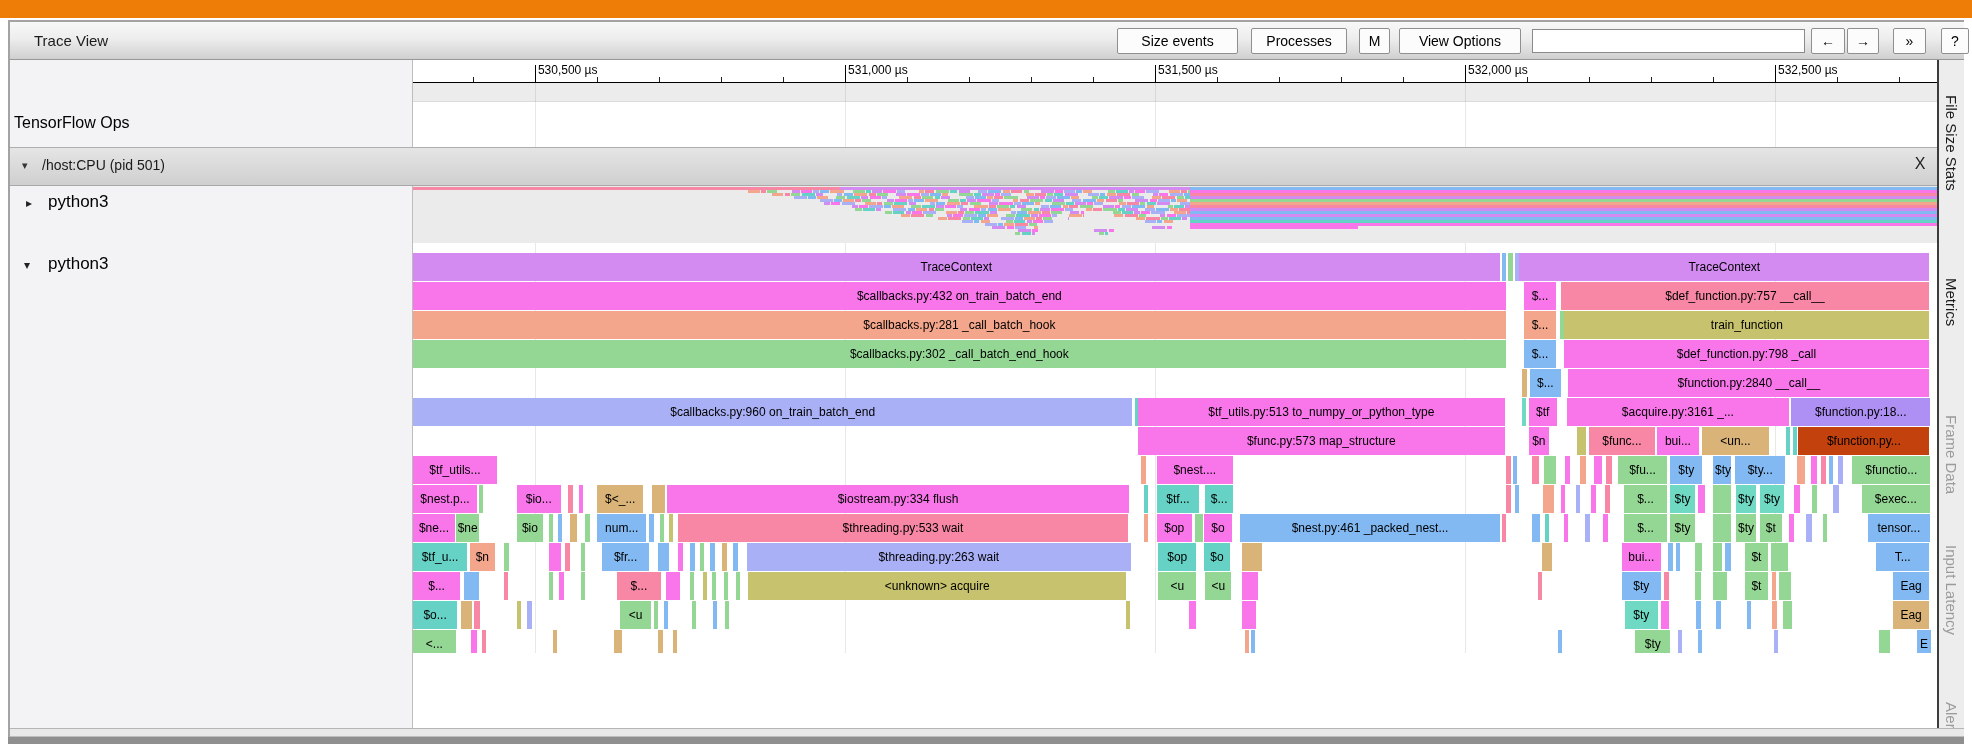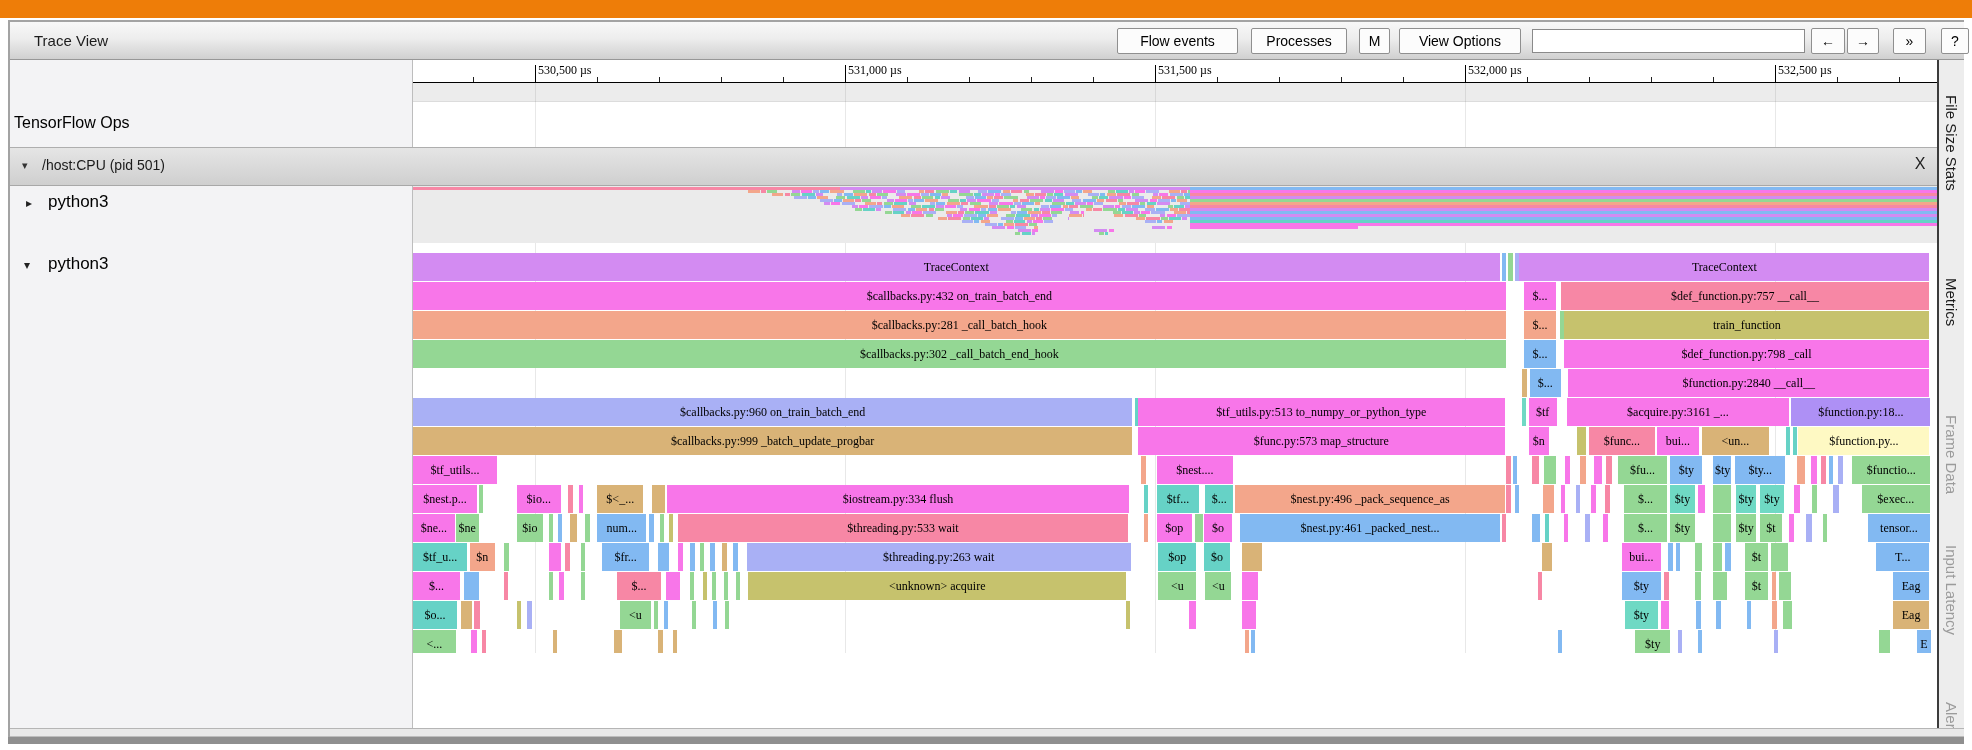--- a/index.html
+++ b/index.html
@@ -25,21 +25,21 @@
   #host-bar{left:10px;top:147px;width:1927px;height:39px;background:linear-gradient(#e5e5e5,#cfcfcf);
             border-top:1px solid #aeaeae;border-bottom:1px solid #a8a8a8;box-sizing:border-box;}
   #host-caret{left:12px;top:11px;font-size:11px;color:#333;}
   #host-label{left:32px;top:9px;font-size:14px;color:#1a1a1a;}
   #host-close{left:1898px;top:7px;font-size:16px;color:#222;width:24px;text-align:center;cursor:default;}
   .track-caret{font-size:12px;color:#222;}
   .track-label{font-size:17px;color:#000;}
   #track1-caret{left:26px;top:196px;}  #track1-label{left:48px;top:192px;}
   #track2-caret{left:24px;top:258px;}  #track2-label{left:48px;top:254px;}
   
-  #chart{left:413px;top:60px;width:1524px;height:593px;background:#fff;overflow:hidden;font-family:Liberation Serif, serif;}
+  #chart{left:413px;top:60px;width:1524px;height:593px;background:#fff;overflow:hidden;}
   #ruler{position:absolute;left:0;top:0;width:100%;height:23px;background:#fff;border-bottom:1px solid #000;box-sizing:border-box;}
   .tick-minor{position:absolute;bottom:0;width:1px;height:5px;background:#222;}
   .tick-major{position:absolute;bottom:0;width:1px;height:17px;background:#000;}
   .tick-label{position:absolute;top:3px;font-size:12px;color:#000;white-space:nowrap;}
   #grayband{position:absolute;left:0;top:23px;width:100%;height:19px;background:#ececec;border-bottom:1px solid #dcdcdc;box-sizing:border-box;}
   .gridline{position:absolute;top:23px;bottom:0;width:1px;background:rgba(110,110,110,0.16);}
   #minimap-bg{position:absolute;left:0;top:126px;width:100%;height:57px;background:#ebebeb;}
   #minimap-strips{position:absolute;left:0;top:127px;width:100%;height:56px;}
   .chip{position:absolute;height:3px;}
   #flame-rows{position:absolute;left:0;top:193px;width:100%;height:475px;}
@@ -56,21 +56,21 @@
 </style>
 </head>
 <body>
 
 <div id="orange-bar" class="abs"></div>
 <div id="window" class="abs"></div>
 
 <div id="titlebar" class="abs">
   <div id="title-text" class="abs">Trace View</div>
 </div>
-<div class="tbtn" style="left:1117px;width:121px;">Flow events</div>
+<div class="tbtn" style="left:1117px;width:121px;">Size events</div>
 <div class="tbtn" style="left:1251px;width:96px;">Processes</div>
 <div class="tbtn" style="left:1359px;width:31px;">M</div>
 <div class="tbtn" style="left:1399px;width:122px;">View Options</div>
 <input id="search-box" style="left: 1532px; width: 273px;" value="">
 <div class="tbtn" style="left:1811px;width:34px;">←</div>
 <div class="tbtn" style="left:1847px;width:32px;">→</div>
 <div class="tbtn" style="left:1893px;width:33px;">»</div>
 <div class="tbtn" style="left:1941px;width:28px;">?</div>
 
 <div id="sidebar" class="abs"></div>
@@ -475,30 +475,29 @@
       <div class="frow" style="top: 145px;">
         <div class="fbar" style="left: 0%; width: 47.2%; height: 28px; background: rgb(169, 176, 245);">$callbacks.py:960 on_train_batch_end</div>
         <div class="fbar" style="left: 47.35%; width: 0.18%; height: 28px; background: rgb(102, 210, 198);"></div>
         <div class="fbar" style="left: 47.55%; width: 24.1%; height: 28px; background: rgb(248, 118, 233);">$tf_utils.py:513 to_numpy_or_python_type</div>
         <div class="fbar" style="left: 72.75%; width: 0.2%; height: 28px; background: rgb(111, 217, 196);"></div>
         <div class="fbar" style="left: 73.2%; width: 1.85%; height: 28px; background: rgb(248, 118, 233);">$tf</div>
         <div class="fbar" style="left: 75.7%; width: 14.6%; height: 28px; background: rgb(248, 118, 233);">$acquire.py:3161 _...</div>
         <div class="fbar" style="left: 90.45%; width: 9.1%; height: 28px; background: rgb(174, 144, 245);">$function.py:18...</div>
       </div>
       <div class="frow" style="top: 174px;">
-        <div class="fbar" style="left: 0%; width: 47.2%; height: 28px; background: rgb(217, 179, 119);">$callbacks.py:999 _batch_update_progbar</div>
         <div class="fbar" style="left: 47.55%; width: 24.1%; height: 28px; background: rgb(248, 118, 233);">$func.py:573 map_structure</div>
         <div class="fbar" style="left: 73.2%; width: 1.35%; height: 28px; background: rgb(248, 118, 233);">$n</div>
         <div class="fbar" style="left: 76.4%; width: 0.55%; height: 28px; background: rgb(198, 194, 109);"></div>
         <div class="fbar" style="left: 77.15%; width: 4.35%; height: 28px; background: rgb(247, 135, 165);">$func...</div>
         <div class="fbar" style="left: 81.6%; width: 2.8%; height: 28px; background: rgb(248, 118, 233);">bui...</div>
         <div class="fbar" style="left: 84.55%; width: 4.45%; height: 28px; background: rgb(217, 179, 119);">&lt;un...</div>
         <div class="fbar" style="left: 90.1%; width: 0.2%; height: 28px; background: rgb(102, 210, 198);"></div>
         <div class="fbar" style="left: 90.55%; width: 0.25%; height: 28px; background: rgb(102, 210, 198);"></div>
-        <div class="fbar" style="left: 90.9%; width: 8.6%; height: 28px; background: #fef9c3;">$function.py...</div>
+        <div class="fbar" style="left: 90.9%; width: 8.6%; height: 28px; background: #c2410c;">$function.py...</div>
       </div>
       <div class="frow" style="top: 203px;">
         <div class="fbar" style="left: 0%; width: 5.5%; height: 28px; background: rgb(248, 118, 233);">$tf_utils...</div>
         <div class="fbar" style="left: 47.75%; width: 0.35%; height: 28px; background: rgb(243, 166, 139);"></div>
         <div class="fbar" style="left: 48.8%; width: 5%; height: 28px; background: rgb(248, 118, 233);">$nest....</div>
         <div class="fbar" style="left: 71.75%; width: 0.3%; height: 28px; background: rgb(247, 135, 165);"></div>
         <div class="fbar" style="left: 72.2%; width: 0.25%; height: 28px; background: rgb(130, 185, 242);"></div>
         <div class="fbar" style="left: 73.4%; width: 0.5%; height: 28px; background: rgb(247, 135, 165);"></div>
         <div class="fbar" style="left: 74.2%; width: 0.8%; height: 28px; background: rgb(148, 215, 148);"></div>
         <div class="fbar" style="left: 75.6%; width: 0.3%; height: 28px; background: rgb(248, 118, 233);"></div>
@@ -521,21 +520,20 @@
         <div class="fbar" style="left: 4.3%; width: 0.3%; height: 28px; background: rgb(148, 215, 148);"></div>
         <div class="fbar" style="left: 6.8%; width: 2.9%; height: 28px; background: rgb(248, 118, 233);">$io...</div>
         <div class="fbar" style="left: 10.2%; width: 0.3%; height: 28px; background: rgb(247, 135, 165);"></div>
         <div class="fbar" style="left: 10.9%; width: 0.25%; height: 28px; background: rgb(248, 118, 233);"></div>
         <div class="fbar" style="left: 12.1%; width: 3%; height: 28px; background: rgb(217, 179, 119);">$&lt;_...</div>
         <div class="fbar" style="left: 15.7%; width: 0.85%; height: 28px; background: rgb(217, 179, 119);"></div>
         <div class="fbar" style="left: 16.65%; width: 30.35%; height: 28px; background: rgb(248, 118, 233);">$iostream.py:334 flush</div>
         <div class="fbar" style="left: 47.95%; width: 0.3%; height: 28px; background: rgb(102, 210, 198);"></div>
         <div class="fbar" style="left: 48.8%; width: 2.8%; height: 28px; background: rgb(102, 210, 198);">$tf...</div>
         <div class="fbar" style="left: 52%; width: 1.8%; height: 28px; background: rgb(102, 210, 198);">$...</div>
-        <div class="fbar" style="left: 53.95%; width: 17.7%; height: 28px; background: rgb(243, 166, 139);">$nest.py:496 _pack_sequence_as</div>
         <div class="fbar" style="left: 71.75%; width: 0.3%; height: 28px; background: rgb(247, 135, 165);"></div>
         <div class="fbar" style="left: 72.3%; width: 0.3%; height: 28px; background: rgb(130, 185, 242);"></div>
         <div class="fbar" style="left: 74.15%; width: 0.7%; height: 28px; background: rgb(243, 166, 139);"></div>
         <div class="fbar" style="left: 75.3%; width: 0.3%; height: 28px; background: rgb(248, 118, 233);"></div>
         <div class="fbar" style="left: 76.3%; width: 0.25%; height: 28px; background: rgb(169, 176, 245);"></div>
         <div class="fbar" style="left: 77.3%; width: 0.3%; height: 28px; background: rgb(248, 118, 233);"></div>
         <div class="fbar" style="left: 78.2%; width: 0.35%; height: 28px; background: rgb(247, 135, 165);"></div>
         <div class="fbar" style="left: 79.45%; width: 2.85%; height: 28px; background: rgb(148, 215, 148);">$...</div>
         <div class="fbar" style="left: 82.5%; width: 1.6%; height: 28px; background: rgb(111, 217, 196);">$ty</div>
         <div class="fbar" style="left: 84.35%; width: 0.45%; height: 28px; background: rgb(248, 118, 233);"></div>

